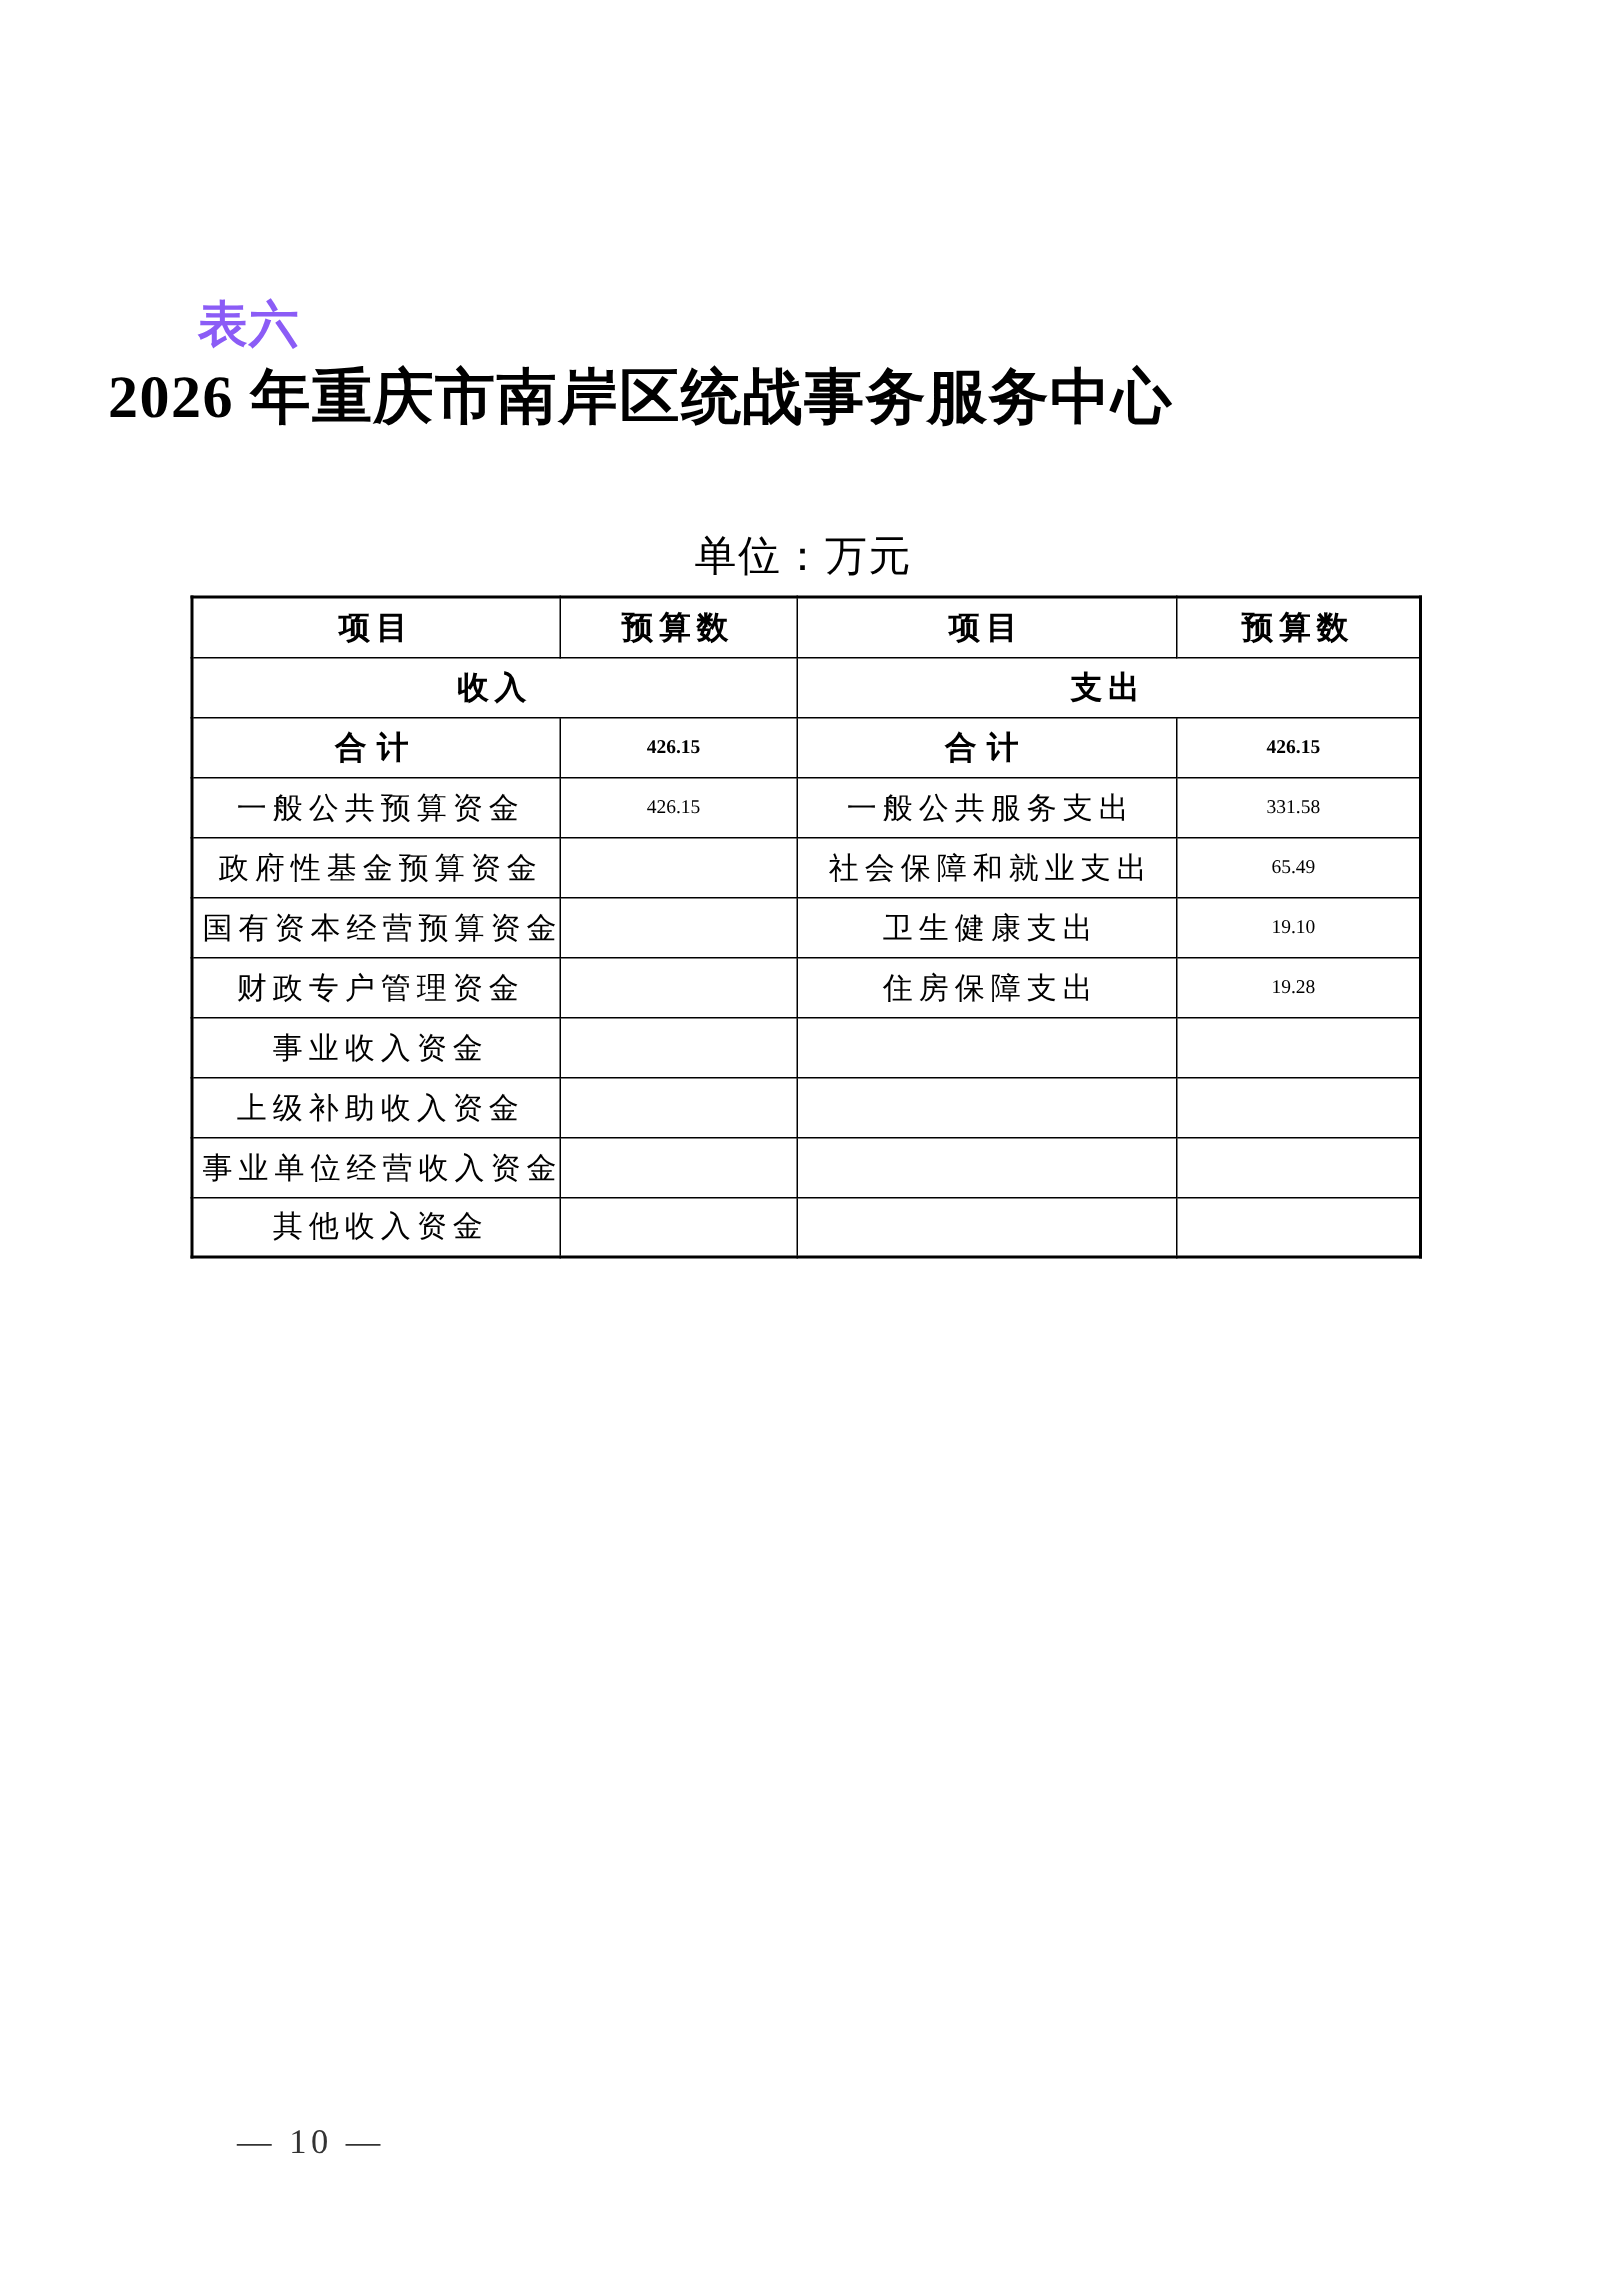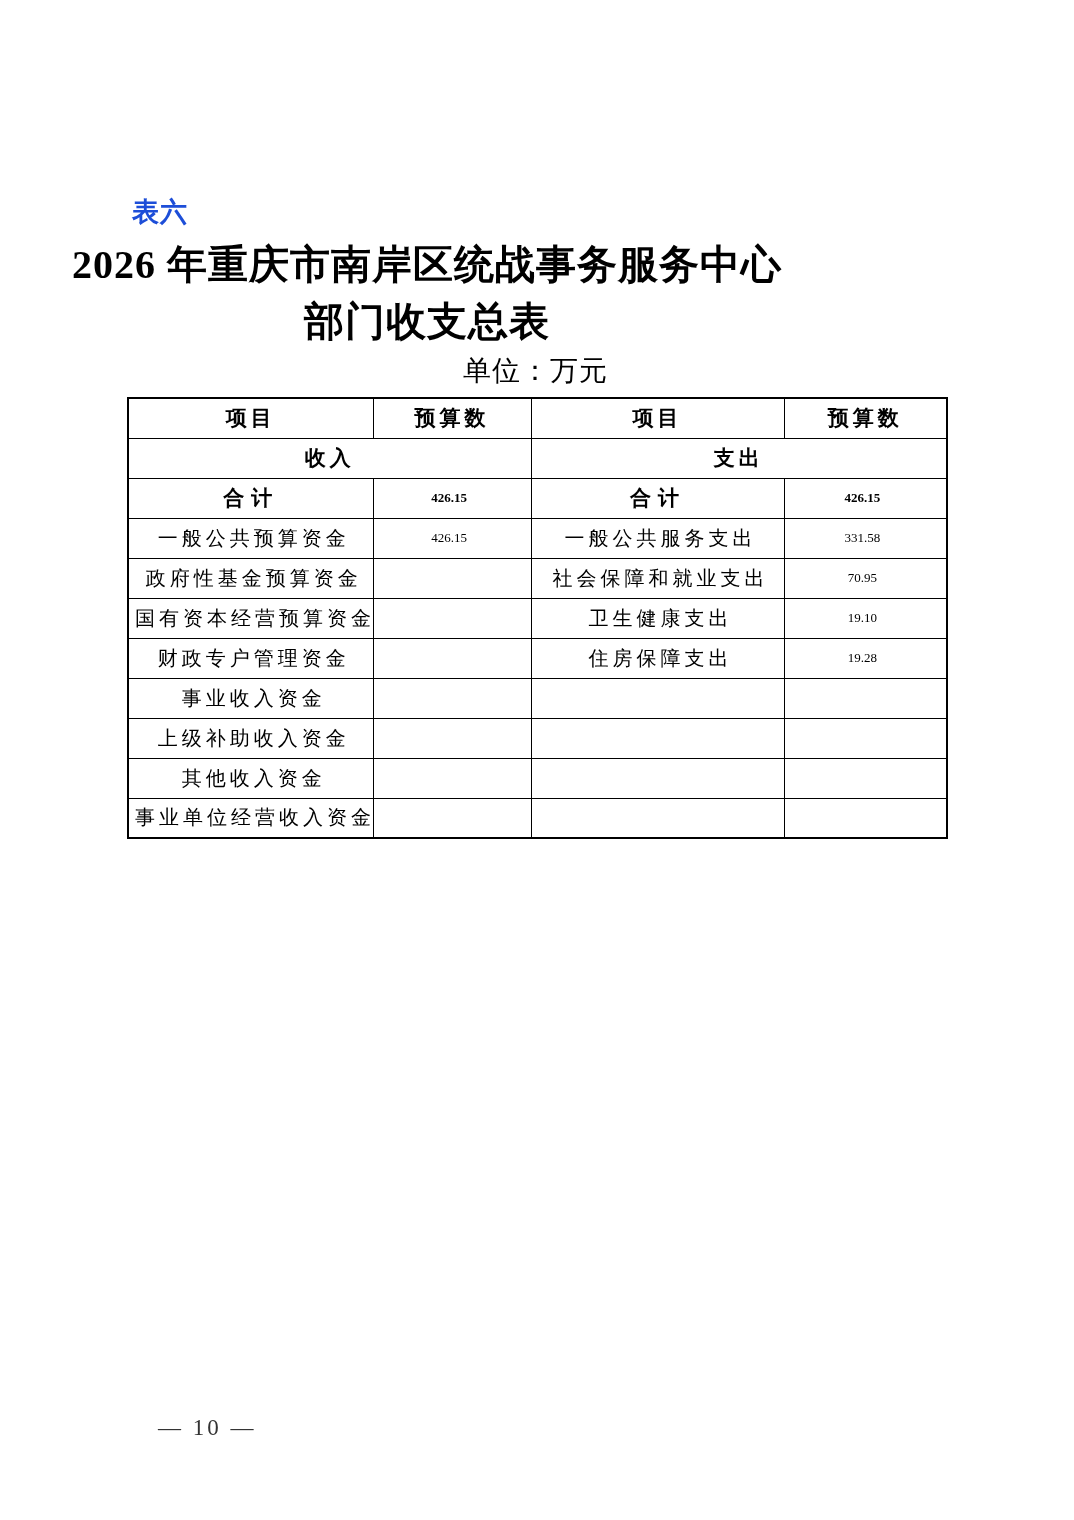--- a/index.html
+++ b/index.html
@@ -13,23 +13,23 @@
     font-family: "Liberation Serif", serif;
     color: #000;
   }
 
   .table-label {
     position: absolute;
     left: 132px;
     top: 194px;
     font-family: "Liberation Sans", sans-serif;
     font-weight: bold;
-    font-size: 27px;
+    font-size: 33px;
     letter-spacing: 1px;
-    color: #1d4ed8;
+    color: #8b5cf6;
   }
 
   .doc-title {
     position: absolute;
     left: 0;
     top: 236px;
     width: 854px;
     margin: 0;
     text-align: center;
     font-family: "Liberation Serif", serif;
@@ -117,21 +117,20 @@
 </style>
 </head>
 <body>
 
 <div class="page">
 
   <div class="table-label">表六</div>
 
   <h1 class="doc-title">
     <span class="title-line">2026 年重庆市南岸区统战事务服务中心</span>
-    <span class="title-line">部门收支总表</span>
   </h1>
 
   <div class="unit-note">单位：万元</div>
 
   <table class="budget-table">
     <colgroup>
       <col style="width:245px">
       <col style="width:158px">
       <col style="width:253px">
       <col style="width:163px">
@@ -158,21 +157,21 @@
       <tr>
         <td class="item">一般公共预算资金</td>
         <td class="num">426.15</td>
         <td class="item">一般公共服务支出</td>
         <td class="num">331.58</td>
       </tr>
       <tr>
         <td class="item">政府性基金预算资金</td>
         <td class="num"></td>
         <td class="item">社会保障和就业支出</td>
-        <td class="num">70.95</td>
+        <td class="num">65.49</td>
       </tr>
       <tr>
         <td class="item">国有资本经营预算资金</td>
         <td class="num"></td>
         <td class="item">卫生健康支出</td>
         <td class="num">19.10</td>
       </tr>
       <tr>
         <td class="item">财政专户管理资金</td>
         <td class="num"></td>
@@ -185,27 +184,27 @@
         <td class="item"></td>
         <td class="num"></td>
       </tr>
       <tr>
         <td class="item">上级补助收入资金</td>
         <td class="num"></td>
         <td class="item"></td>
         <td class="num"></td>
       </tr>
       <tr>
+        <td class="item">事业单位经营收入资金</td>
+        <td class="num"></td>
+        <td class="item"></td>
+        <td class="num"></td>
+      </tr>
+      <tr>
         <td class="item">其他收入资金</td>
-        <td class="num"></td>
-        <td class="item"></td>
-        <td class="num"></td>
-      </tr>
-      <tr>
-        <td class="item">事业单位经营收入资金</td>
         <td class="num"></td>
         <td class="item"></td>
         <td class="num"></td>
       </tr>
     </tbody>
   </table>
 
   <div class="page-number">— 10 —</div>
 
 </div>

